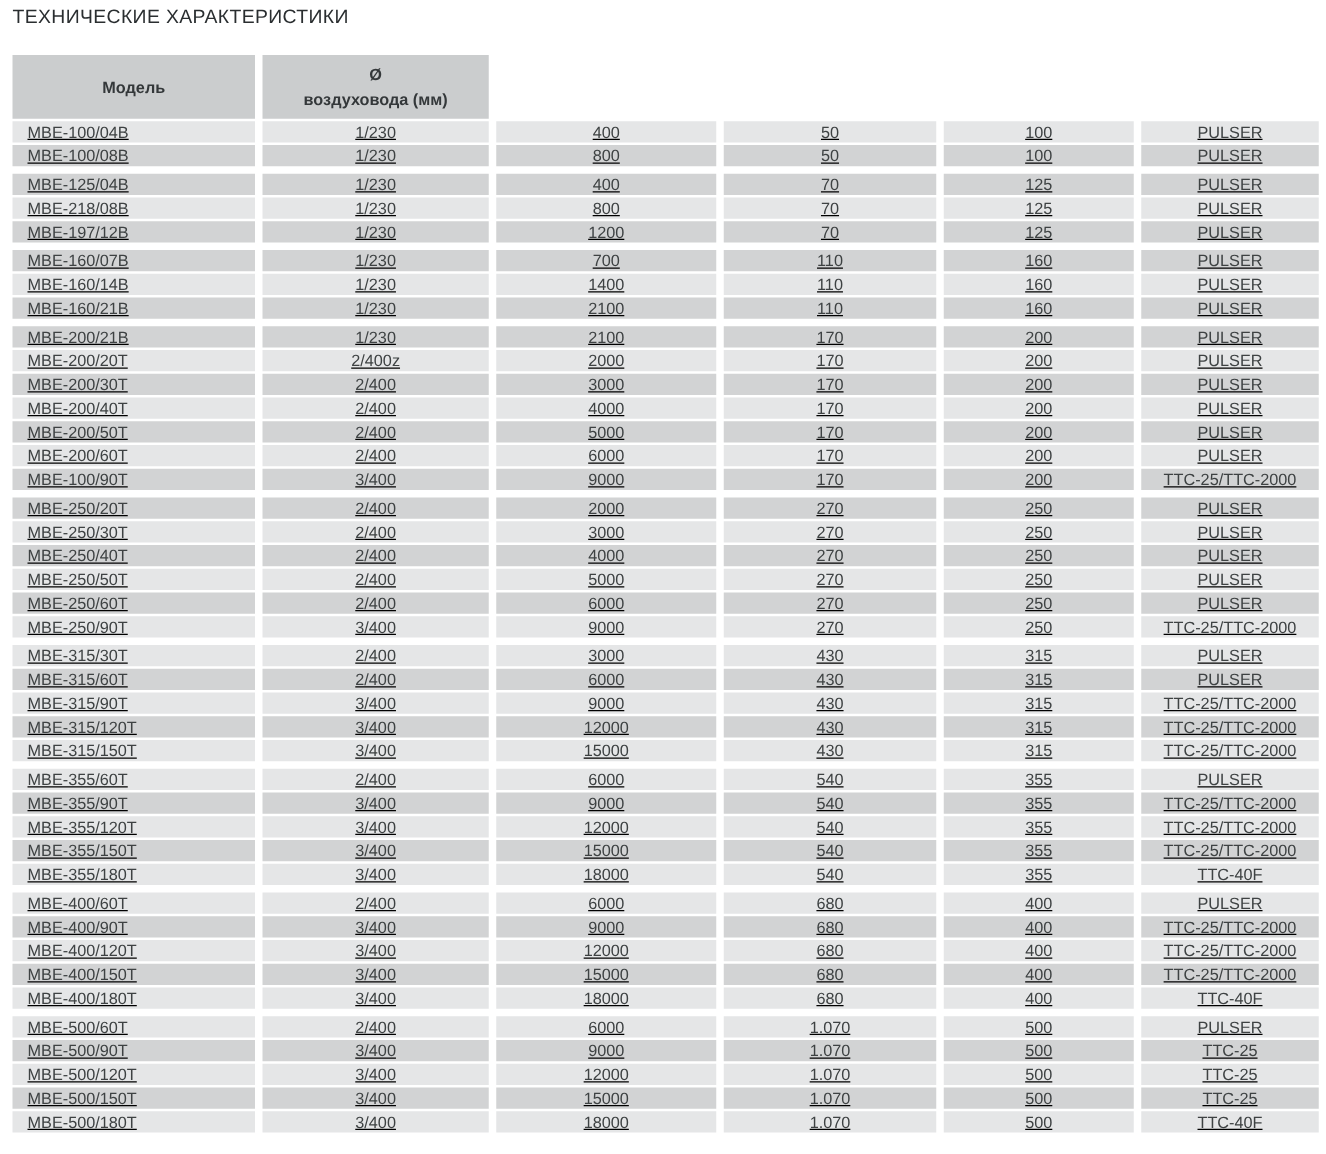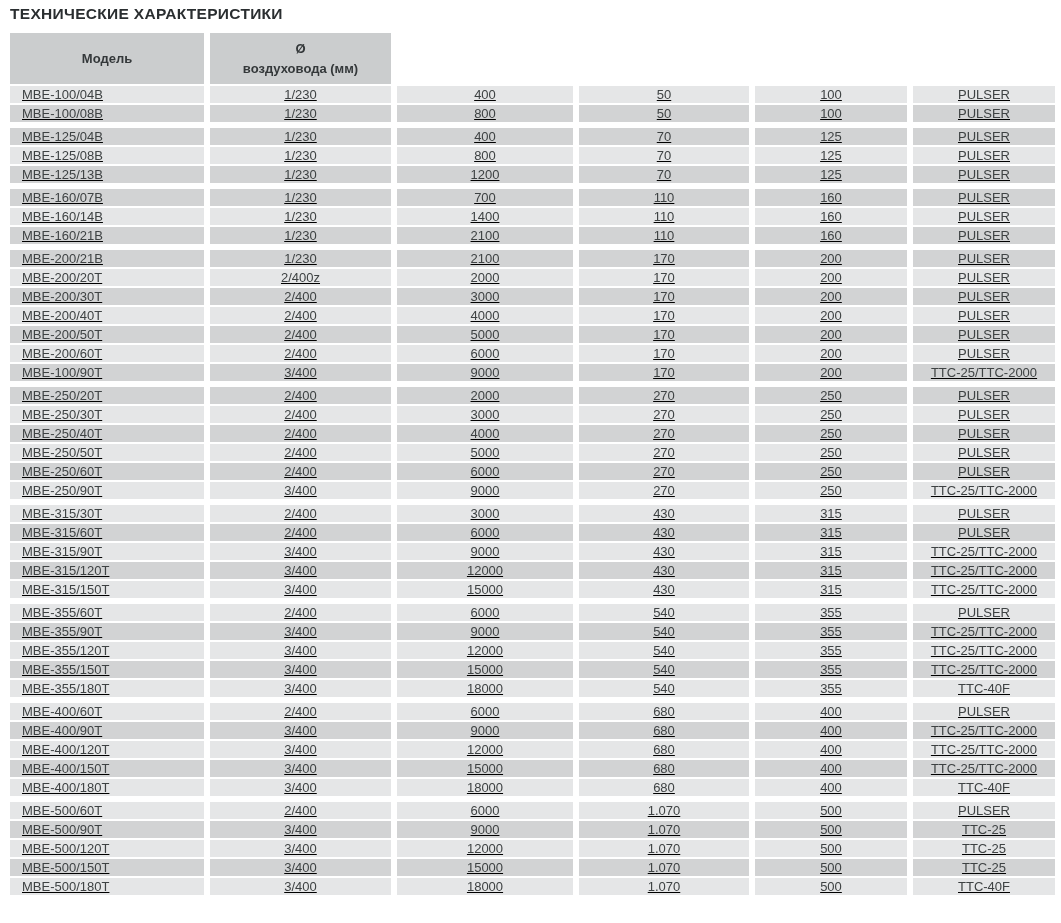--- a/index.html
+++ b/index.html
@@ -12,22 +12,22 @@
   }
   *{box-sizing:border-box;}
   html,body{margin:0;padding:0;}
   body{
     width:1061px;height:923px;background:var(--bg);
     font-family:"Liberation Sans", sans-serif;
     overflow:hidden;
   }
   .page{padding:5px 10px 0 10px;}
   .title{
-    font-size:15.5px;font-weight:bold;color:var(--title-text);
-    letter-spacing:.3px;margin:0 0 10px 0;
+    font-size:15.5px;font-weight:normal;color:var(--title-text);
+    letter-spacing:.3px;margin:0 0 21px 0;
   }
   .table{width:835px;}
   .header-row,.row{
     display:grid;
     grid-template-columns:194px 181px 176px 170px 152px 142px;
     column-gap:6px;
   }
   .header-row{margin-bottom:2px;}
   .hcell{
     background:var(--header-bg);
@@ -87,29 +87,29 @@
         <div class="group">
           <div class="row dark">
             <div class="cell model">MBE-125/04B</div>
             <div class="cell">1/230</div>
             <div class="cell">400</div>
             <div class="cell">70</div>
             <div class="cell">125</div>
             <div class="cell">PULSER</div>
           </div>
           <div class="row light">
-            <div class="cell model">MBE-125/08B</div>
+            <div class="cell model">MBE-218/08B</div>
             <div class="cell">1/230</div>
             <div class="cell">800</div>
             <div class="cell">70</div>
             <div class="cell">125</div>
             <div class="cell">PULSER</div>
           </div>
           <div class="row dark">
-            <div class="cell model">MBE-125/13B</div>
+            <div class="cell model">MBE-197/12B</div>
             <div class="cell">1/230</div>
             <div class="cell">1200</div>
             <div class="cell">70</div>
             <div class="cell">125</div>
             <div class="cell">PULSER</div>
           </div>
         </div>
         <div class="group">
           <div class="row dark">
             <div class="cell model">MBE-160/07B</div>

